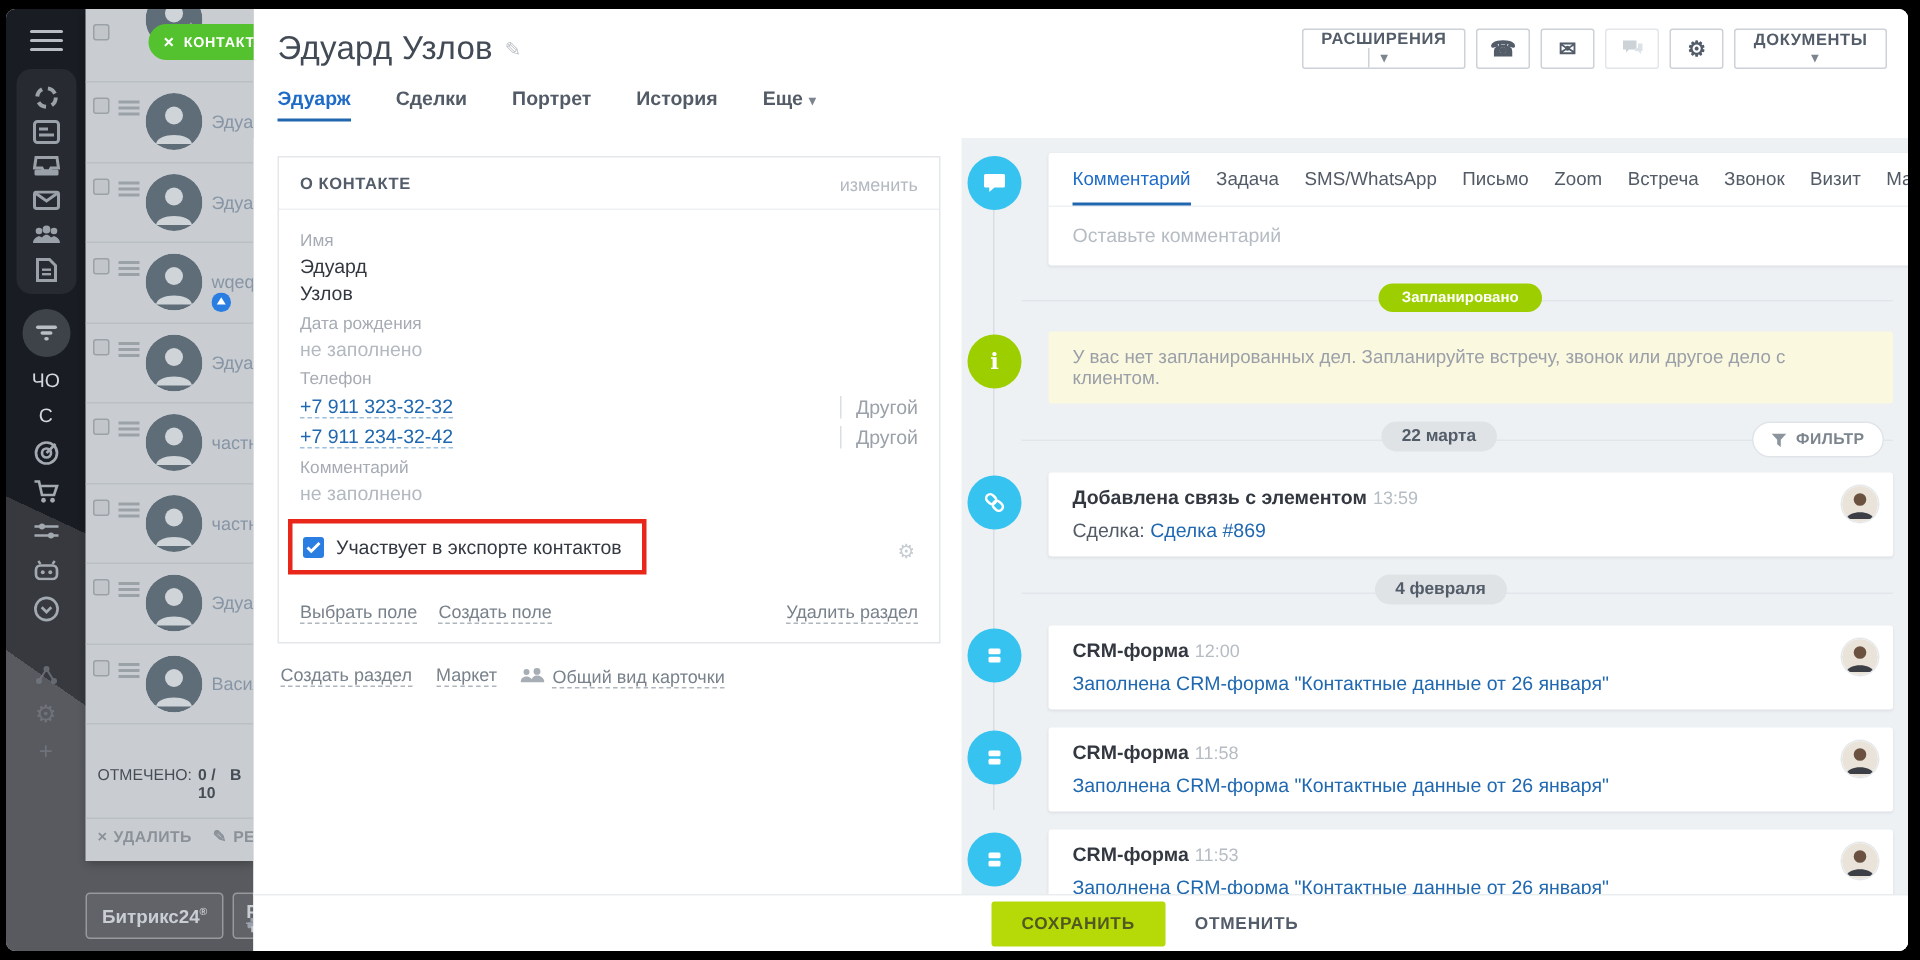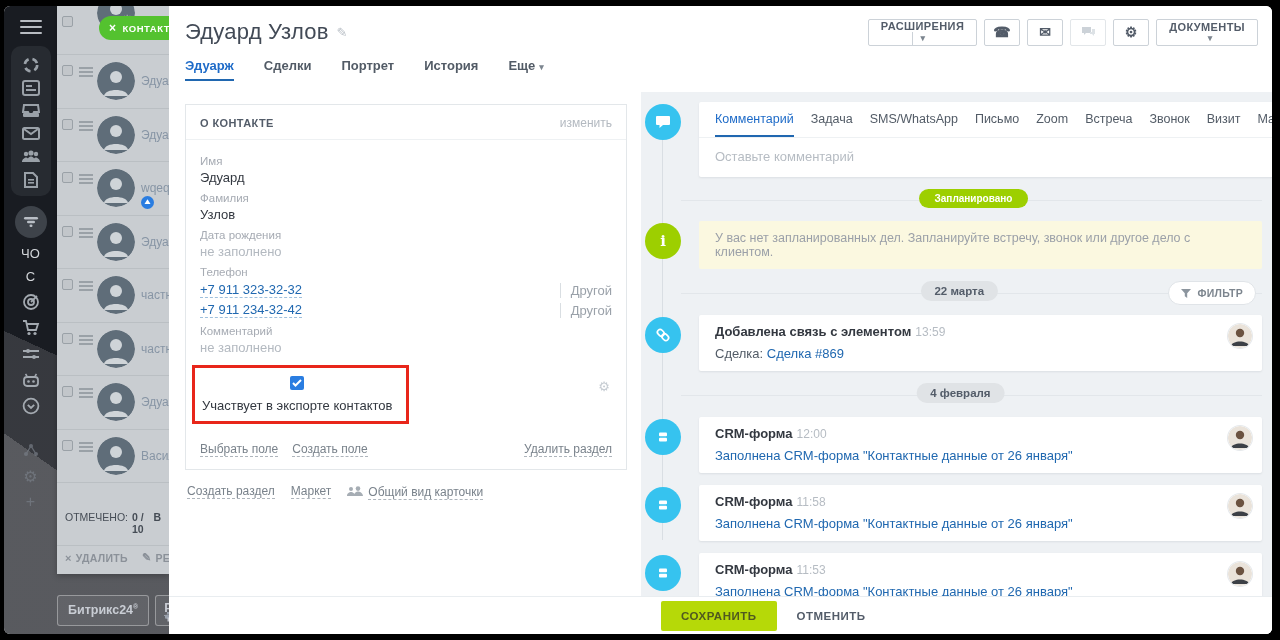--- a/index.html
+++ b/index.html
@@ -80,21 +80,21 @@
   .ac-title { font-size:11px; font-weight:bold; color:#535c69; letter-spacing:.4px; }
   .ac-edit { margin-left:auto; font-size:12px; color:#b3b9c0; cursor:pointer; }
   .ac-fields { padding:8px 14px 6px; }
   .f-label { font-size:11.5px; color:#a6abb3; margin-top:7px; }
   .f-value { font-size:13px; color:#333840; margin-top:3px; }
   .f-value.empty { color:#b3b9c0; }
   .phone-row { display:flex; align-items:center; margin-top:4px; }
   .phone-link { font-size:13px; color:#2068b0; border-bottom:1px dashed #9fc0dd; cursor:pointer; }
   .phone-type { margin-left:auto; font-size:13px; color:#9aa1a9; border-left:1px solid #d9dee2; padding-left:10px; cursor:pointer; }
   .chk-zone { position:relative; margin:10px 0 6px; }
-  .red-box { display:inline-flex; align-items:center; gap:8px; border:3px solid #e8261a; padding:8px 14px 8px 7px; margin-left:-8px; background:transparent;flex-direction:column; }
+  .red-box { display:inline-flex; align-items:center; gap:8px; border:3px solid #e8261a; padding:8px 14px 8px 7px; margin-left:-8px; background:transparent; }
   .chkbox { width:14px; height:14px; background:#2a7de1; border-radius:2px; display:flex; align-items:center; justify-content:center; cursor:pointer; }
   .chk-label { font-size:13px; color:#333840; white-space:nowrap; }
   .chk-gear { position:absolute; right:2px; top:14px; color:#c6ccd2; font-size:13px; cursor:pointer; }
   .ac-links { display:flex; padding:6px 14px 12px; font-size:12px; color:#79828b; gap:14px; }
   .dashed { border-bottom:1px dashed #aeb5bc; cursor:pointer; white-space:nowrap; }
   .ac-links .right { margin-left:auto; }
   .below-links { display:flex; gap:16px; align-items:center; margin-top:14px; padding-left:2px; font-size:12px; color:#79828b; }
   .people-ico { color:#a6adb4; margin-right:5px; }
 
   .right-col { flex:1; background:#eef1f4; position:relative; padding:10px 10px 0 0; overflow:hidden; }
@@ -440,21 +440,20 @@
 
       <section class="left-col">
         <div class="about-card">
           <div class="ac-head">
             <span class="ac-title">О КОНТАКТЕ</span>
             <span class="ac-edit">изменить</span>
           </div>
           <div class="ac-fields">
             <div class="f-label">Имя</div>
             <div class="f-value">Эдуард</div>
-            <div class="f-label">Фамилия</div>
             <div class="f-value">Узлов</div>
             <div class="f-label">Дата рождения</div>
             <div class="f-value empty">не заполнено</div>
             <div class="f-label">Телефон</div>
             <div class="phone-row">
               <span class="phone-link">+7 911 323-32-32</span>
               <span class="phone-type">Другой</span>
             </div>
             <div class="phone-row">
               <span class="phone-link">+7 911 234-32-42</span>

